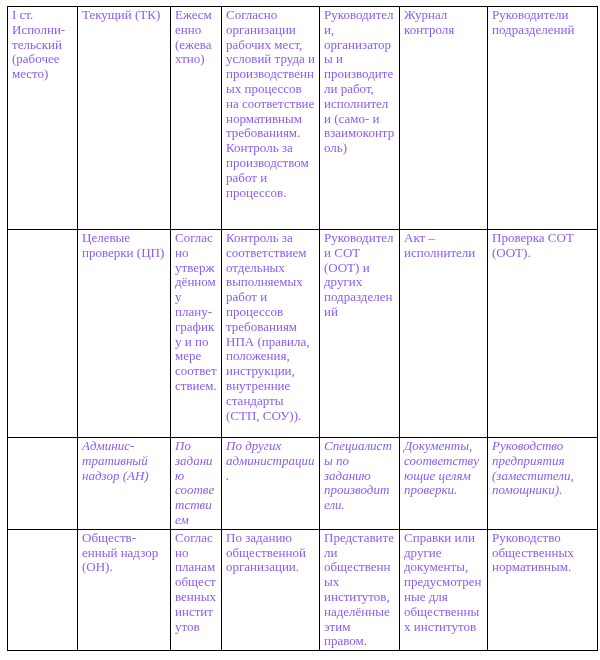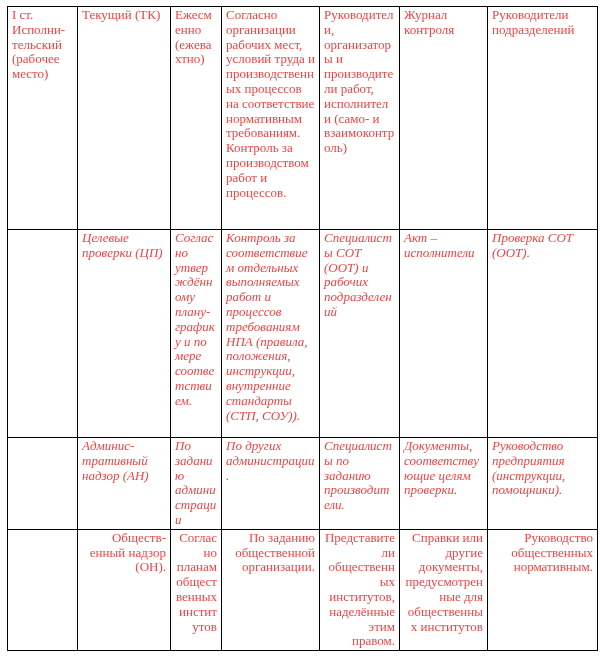--- a/index.html
+++ b/index.html
@@ -27,28 +27,28 @@
     width: 590px;
     border-collapse: collapse;
     table-layout: fixed;
   }
   table.doc-table td {
     border: 1px solid #000000;
     vertical-align: top;
     padding: 1px 4px 1px 4px;
     font-size: 13px;
     line-height: 14.8px;
-    color: #ef4444;
+    color: #8b5cf6;
     word-wrap: break-word;
     overflow-wrap: break-word;
   }
   tr.row-1 { height: 223px; }
-  tr.row-2 { height: 208px; font-style: italic; }
+  tr.row-2 { height: 208px; }
   tr.row-3 { height: 91px; font-style: italic; }
-  tr.row-4 { height: 116px; text-align: right; }
+  tr.row-4 { height: 116px; }
   col.c1 { width: 70px; }
   col.c2 { width: 93px; }
   col.c3 { width: 51px; }
   col.c4 { width: 98px; }
   col.c5 { width: 80px; }
   col.c6 { width: 88px; }
   col.c7 { width: 110px; }
 </style>
 </head>
 <body>
@@ -72,32 +72,32 @@
         <td>Согласно организации рабочих мест, условий труда и производственных процессов на соответствие нормативным требованиям. Контроль за производством работ и процессов.</td>
         <td>Руководители, организаторы и производители работ, исполнители (само- и взаимоконтроль)</td>
         <td>Журнал контроля</td>
         <td>Руководители подразделений</td>
       </tr>
       <tr class="row-2">
         <td></td>
         <td>Целевые проверки (ЦП)</td>
         <td>Согласно утверждённому плану-графику и по мере соответствием.</td>
         <td>Контроль за соответствием отдельных выполняемых работ и процессов требованиям НПА (правила, положения, инструкции, внутренние стандарты (СТП, СОУ)).</td>
-        <td>Специалисты СОТ (ООТ) и рабочих подразделений</td>
+        <td>Руководители СОТ (ООТ) и других подразделений</td>
         <td>Акт – исполнители</td>
         <td>Проверка СОТ (ООТ).</td>
       </tr>
       <tr class="row-3">
         <td></td>
         <td>Админис-тративный надзор (АН)</td>
-        <td>По заданию администрации</td>
+        <td>По заданию соответствием</td>
         <td>По других администрации.</td>
         <td>Специалисты по заданию производители.</td>
         <td>Документы, соответствующие целям проверки.</td>
-        <td>Руководство предприятия (инструкции, помощники).</td>
+        <td>Руководство предприятия (заместители, помощники).</td>
       </tr>
       <tr class="row-4">
         <td></td>
         <td>Обществ-енный надзор (ОН).</td>
         <td>Согласно планам общественных институтов</td>
         <td>По заданию общественной организации.</td>
         <td>Представители общественных институтов, наделённые этим правом.</td>
         <td>Справки или другие документы, предусмотренные для общественных институтов</td>
         <td>Руководство общественных нормативным.</td>
       </tr>

